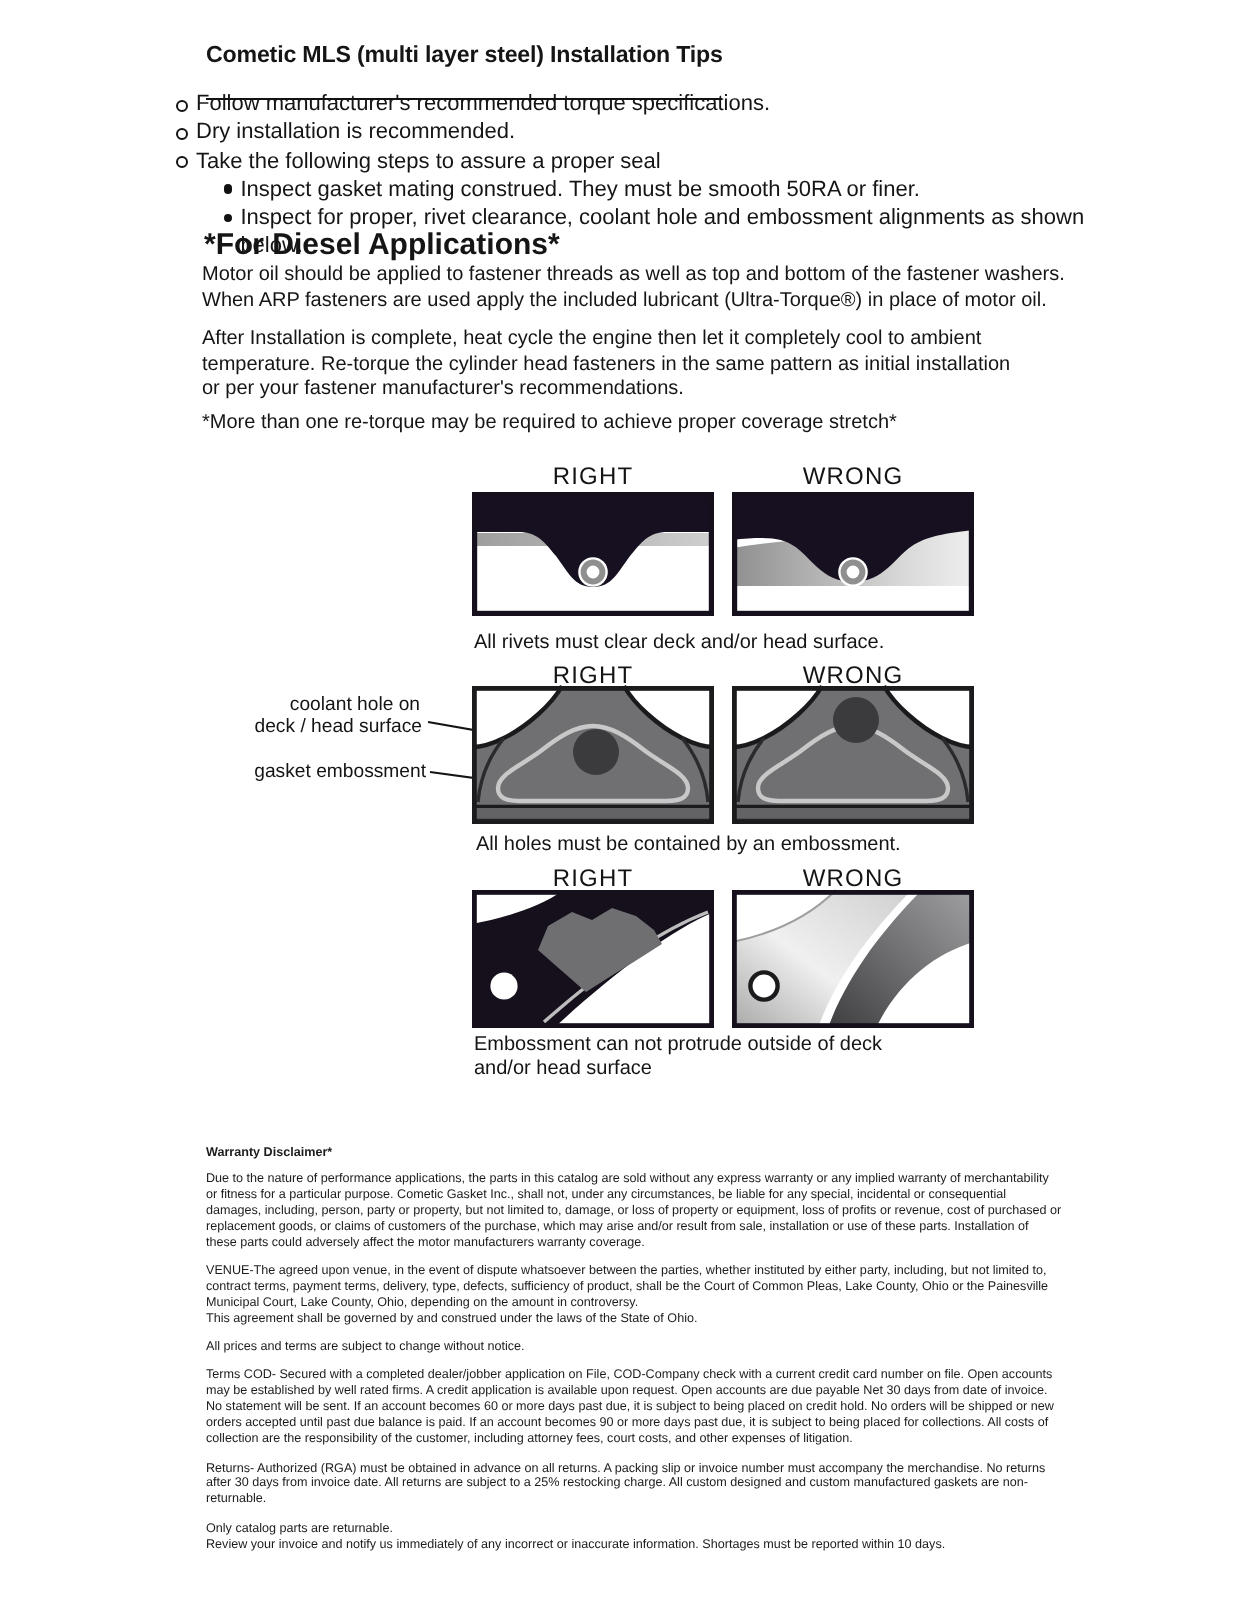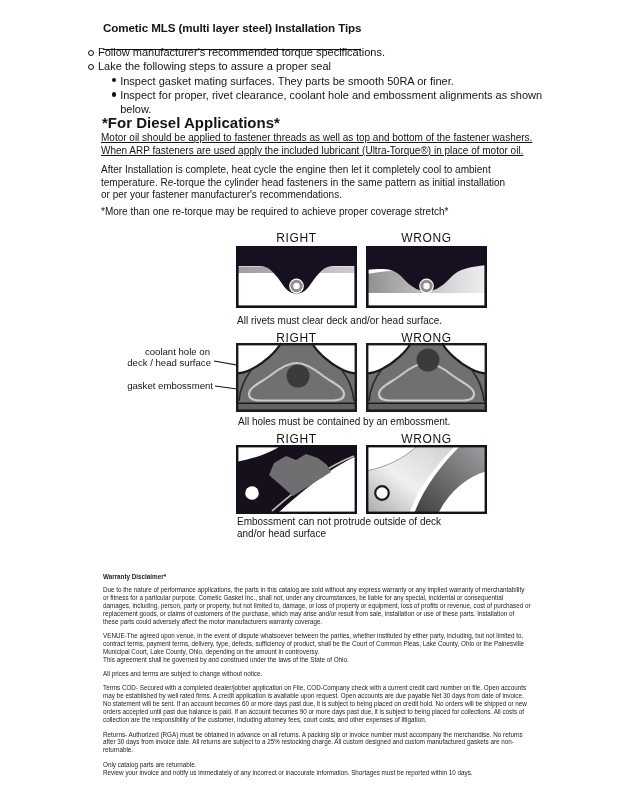--- a/index.html
+++ b/index.html
@@ -18,21 +18,21 @@
   .circ{
     width:4px;height:4px;border:1.1px solid #111;border-radius:50%;
     display:inline-block;margin:4.5px 4px 0 0;flex:0 0 auto;
   }
   .dot{
     width:4.2px;height:4.2px;background:#111;border-radius:50%;
     display:inline-block;margin:4.5px 4px 0 0;flex:0 0 auto;
   }
   .h2{left:102px;top:114px;font-size:15px;font-weight:bold;margin:0;}
   .body-p{font-size:10px;line-height:12.6px;white-space:pre-line;margin:0;width:480px;}
-  .p1{left:101px;top:132px;text-decoration:underline;}
+  .p1{left:101px;top:132px;}
   .p2{left:101px;top:164px;}
   .note{left:101px;top:206px;}
   .legal{left:103px;top:573px;width:428px;font-size:6.3px;line-height:7.9px;color:#1c1c1c;}
   .legal .lh{font-weight:bold;margin:0 0 5px 0;}
   .legal p{margin:0 0 6.5px 0;white-space:pre-line;}
   .pagecode{left:388px;top:760px;font-size:13.5px;letter-spacing:0.4px;color:#4c1d95;margin-top:42px;}
   svg{display:block;}
   svg text{font-family:"Liberation Sans","DejaVu Sans",sans-serif;fill:#141414;}
   .rw{font-size:12px;letter-spacing:0.6px;}
   .cap{font-size:10px;}
@@ -45,25 +45,29 @@
 
   <h1 class="abs title">Cometic MLS (multi layer steel) Installation Tips</h1>
 
   <div class="abs bullets">
     <div class="bline">
       <span class="circ"></span>
       <span>Follow manufacturer's recommended torque specifications.</span>
     </div>
     <div class="bline">
       <span class="circ"></span>
-      <span>Lake the following steps to assure a proper seal</span>
+      <span>Dry installation is recommended.</span>
+    </div>
+    <div class="bline">
+      <span class="circ"></span>
+      <span>Take the following steps to assure a proper seal</span>
     </div>
     <div class="bline sub">
       <span class="dot"></span>
-      <span>Inspect gasket mating surfaces.  They parts be smooth 50RA or finer.</span>
+      <span>Inspect gasket mating construed.  They must be smooth 50RA or finer.</span>
     </div>
     <div class="bline sub">
       <span class="dot"></span>
       <span>Inspect for proper, rivet clearance, coolant hole and embossment alignments as shown below.</span>
     </div>
   </div>
 
   <h2 class="abs h2">*For Diesel Applications*</h2>
   <p class="abs body-p p1">Motor oil should be applied to fastener threads as well as top and bottom of the fastener washers.
 When ARP fasteners are used apply the included lubricant (Ultra-Torque®) in place of motor oil.</p>

